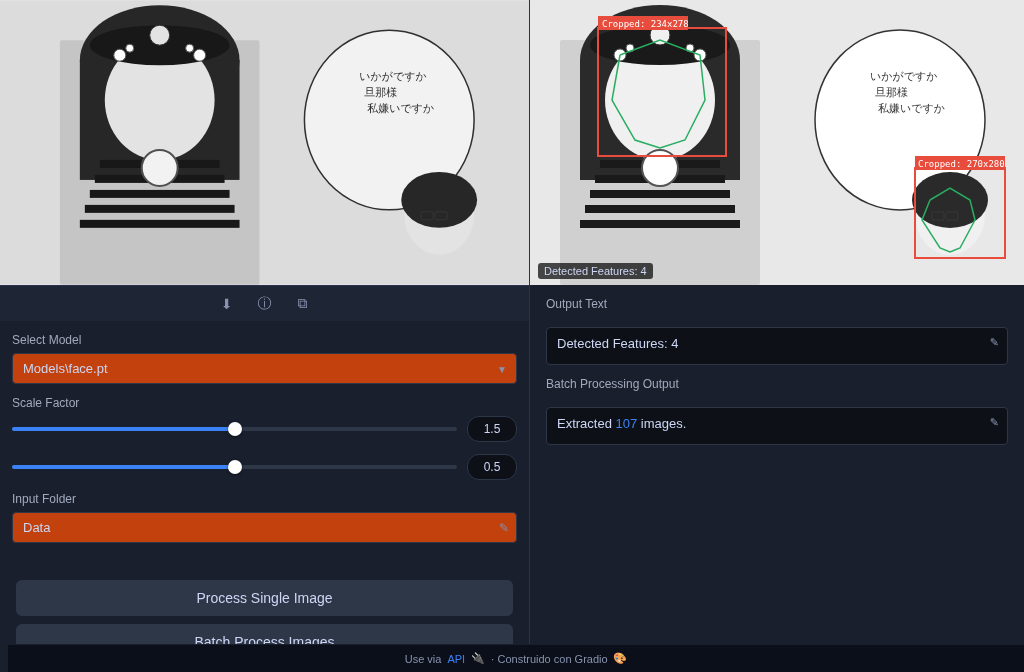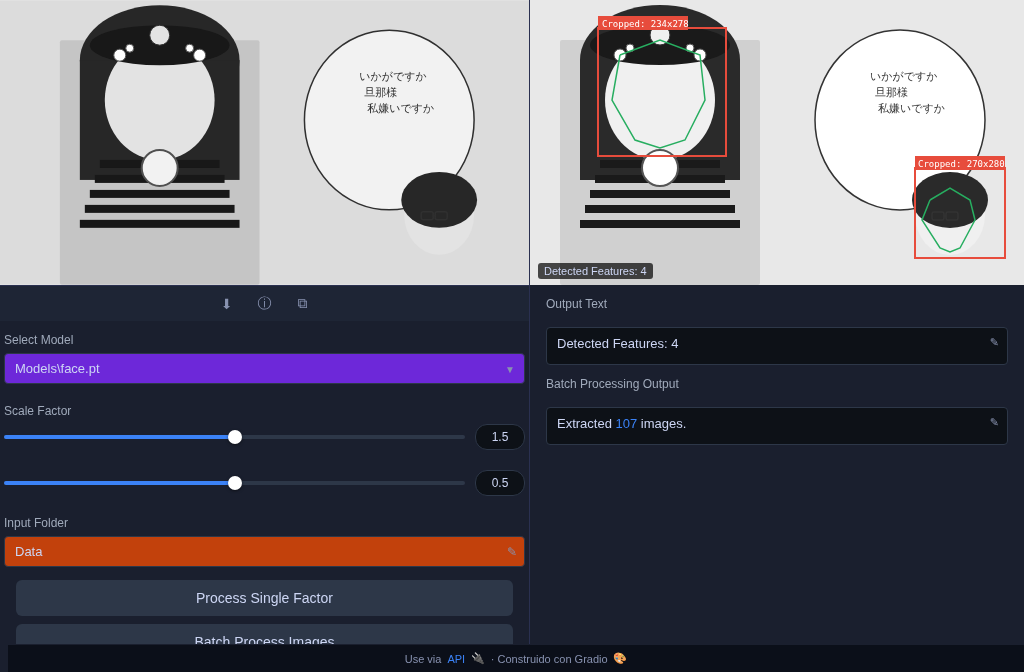--- a/index.html
+++ b/index.html
@@ -44,46 +44,46 @@
       color: #8892b0;
       cursor: pointer;
       display: flex;
       align-items: center;
       justify-content: center;
       font-size: 14px;
     }
 
     .controls-area {
       flex: 1;
-      padding: 12px 4px;
+      padding: 12px 12px;
       overflow-y: auto;
       display: flex;
       flex-direction: column;
-      gap: 20px;
+      gap: 12px;
     }
 
     .form-group {
       display: flex;
       flex-direction: column;
       gap: 6px;
     }
 
     .form-label {
       font-size: 12px;
       color: #a0aabb;
       font-weight: 500;
     }
 
     .select-wrapper {
       position: relative;
     }
 
     .select-input {
       width: 100%;
-      background: #6d28d9;
+      background: #c2410c;
       border: 1px solid #2d3748;
       border-radius: 4px;
       color: #cdd6f4;
       padding: 7px 30px 7px 10px;
       font-size: 13px;
       appearance: none;
       cursor: pointer;
     }
 
     .select-arrow {
@@ -381,21 +381,21 @@
         <label class="form-label">Input Folder</label>
         <div class="text-input-wrapper">
           <input class="text-input" type="text" value="Data" style="">
           <span class="input-icon">✎</span>
         </div>
       </div>
 
     </div>
 
     <div class="buttons-area">
-      <button class="btn-primary">Process Single Factor</button>
+      <button class="btn-primary">Process Single Image</button>
       <button class="btn-primary">Batch Process Images</button>
     </div>
 
   </div>
 
   <div class="right-panel">
 
     <div class="manga-art" style="position:relative;">
       <svg width="100%" height="285" viewBox="0 0 494 285" xmlns="http://www.w3.org/2000/svg">
 

